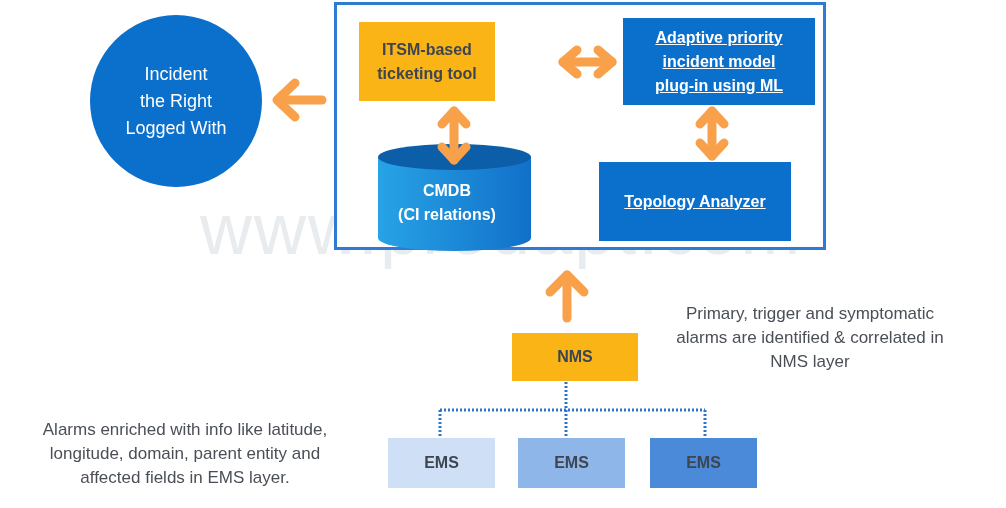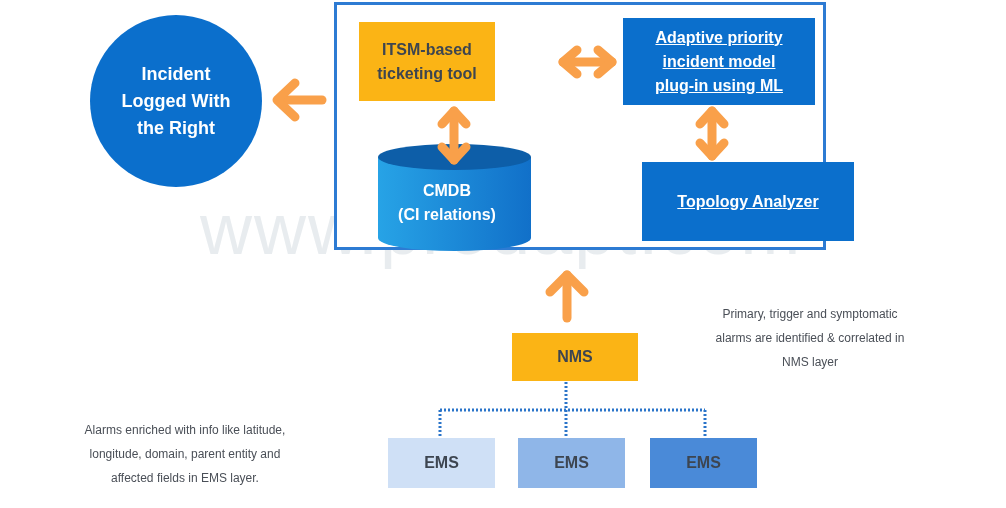--- a/index.html
+++ b/index.html
@@ -6,58 +6,58 @@
   body { width:1006px; height:508px; position:relative; overflow:hidden;
          font-family:"Liberation Sans", "DejaVu Sans", sans-serif; }
   .abs { position:absolute; }
   .main-box { left:334px; top:2px; width:492px; height:248px; border:3px solid #2d7bd3; box-sizing:border-box; background:#fff; }
   .box { position:absolute; display:flex; align-items:center; justify-content:center; text-align:center;
          font-weight:bold; font-size:16px; line-height:24px; box-sizing:border-box; }
   .orange { background:#fbb415; color:#3d4550;text-align:center; }
   .blue { background:#0b6fcc; color:#ffffff;text-decoration:underline; }
   .circle { left:90px; top:15px; width:172px; height:172px; border-radius:50%; background:#0b6fcc; color:#fff;
             display:flex; align-items:center; justify-content:center; text-align:center;
-            font-weight:bold; font-size:18px; line-height:27px; }
-  .note { position:absolute; text-align:center; color:#4a4f57; font-size:12px; line-height:24px; }
+            font-weight:normal; font-size:18px; line-height:27px; }
+  .note { position:absolute; text-align:center; color:#4a4f57; font-size:17px; line-height:24px; }
   .ems { top:438px; width:107px; height:50px; color:#3d4550; }
   .watermark { left:200px; top:188px; font-size:72px; color:#e8ecef; letter-spacing:2px; white-space:nowrap;
                font-family:"Liberation Sans", sans-serif; }
   svg.layer { position:absolute; left:0; top:0; }
 </style>
 </head>
 <body>
 
 <div class="abs watermark">www.prodapt.com</div>
 
 <div class="abs main-box"></div>
 
 <div class="abs circle">
   <div>
     <div>Incident</div>
+    <div>the Right</div>
     <div>Logged With</div>
-    <div>the Right</div>
   </div>
 </div>
 
 <div class="box orange" style="left:359px; top:22px; width:136px; height:79px;">
   <div>
     <div>ITSM-based</div>
     <div>ticketing tool</div>
   </div>
 </div>
 
 <div class="box blue" style="left:623px; top:18px; width:192px; height:87px;">
   <div>
     <div>Adaptive priority</div>
     <div>incident model</div>
     <div>plug-in using ML</div>
   </div>
 </div>
 
-<div class="box blue" style="left:642px; top:162px; width:212px; height:79px;">
+<div class="box blue" style="left:599px; top:162px; width:192px; height:79px;">
   <div>
     <div>Topology Analyzer</div>
   </div>
 </div>
 
 <svg class="layer" width="1006" height="508" viewBox="0 0 1006 508">
   <defs>
     <linearGradient id="cylGrad" x1="0" y1="0" x2="1" y2="0">
       <stop offset="0" stop-color="#27a3e6"></stop>
       <stop offset="1" stop-color="#1170c9"></stop>

